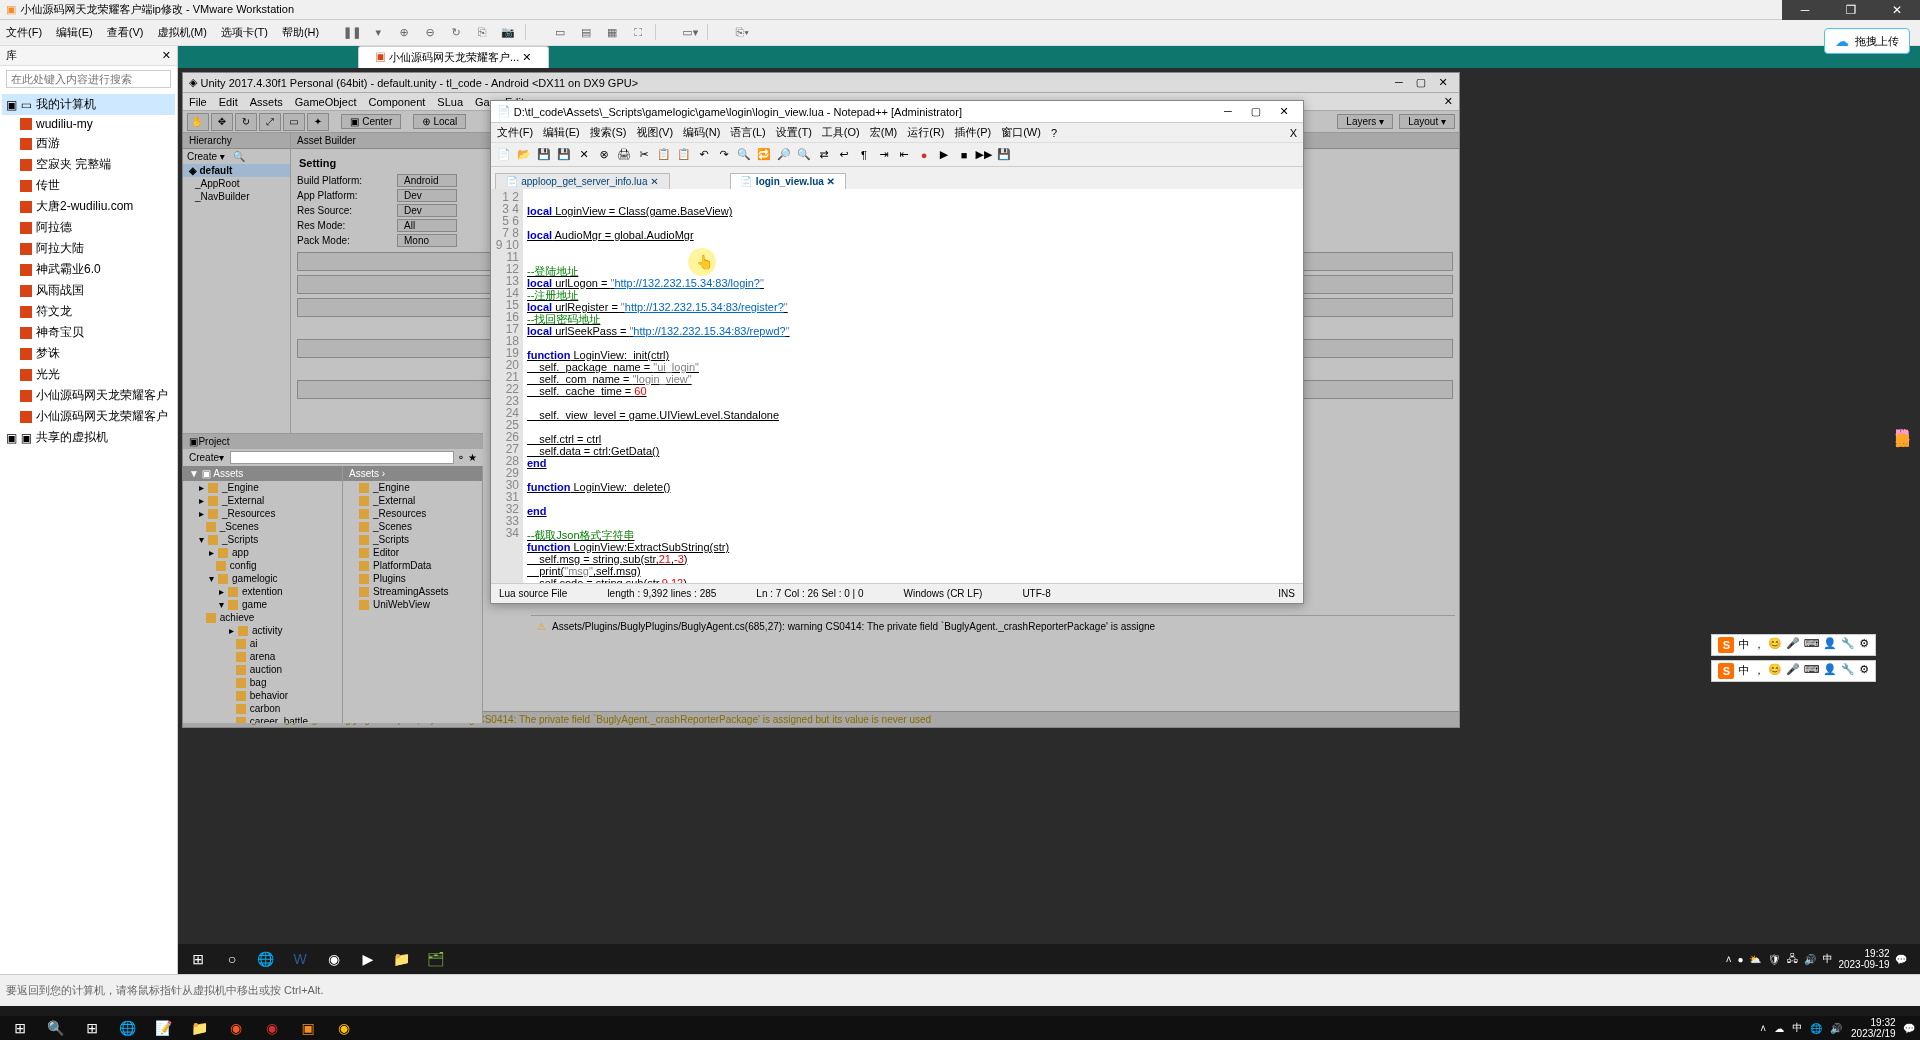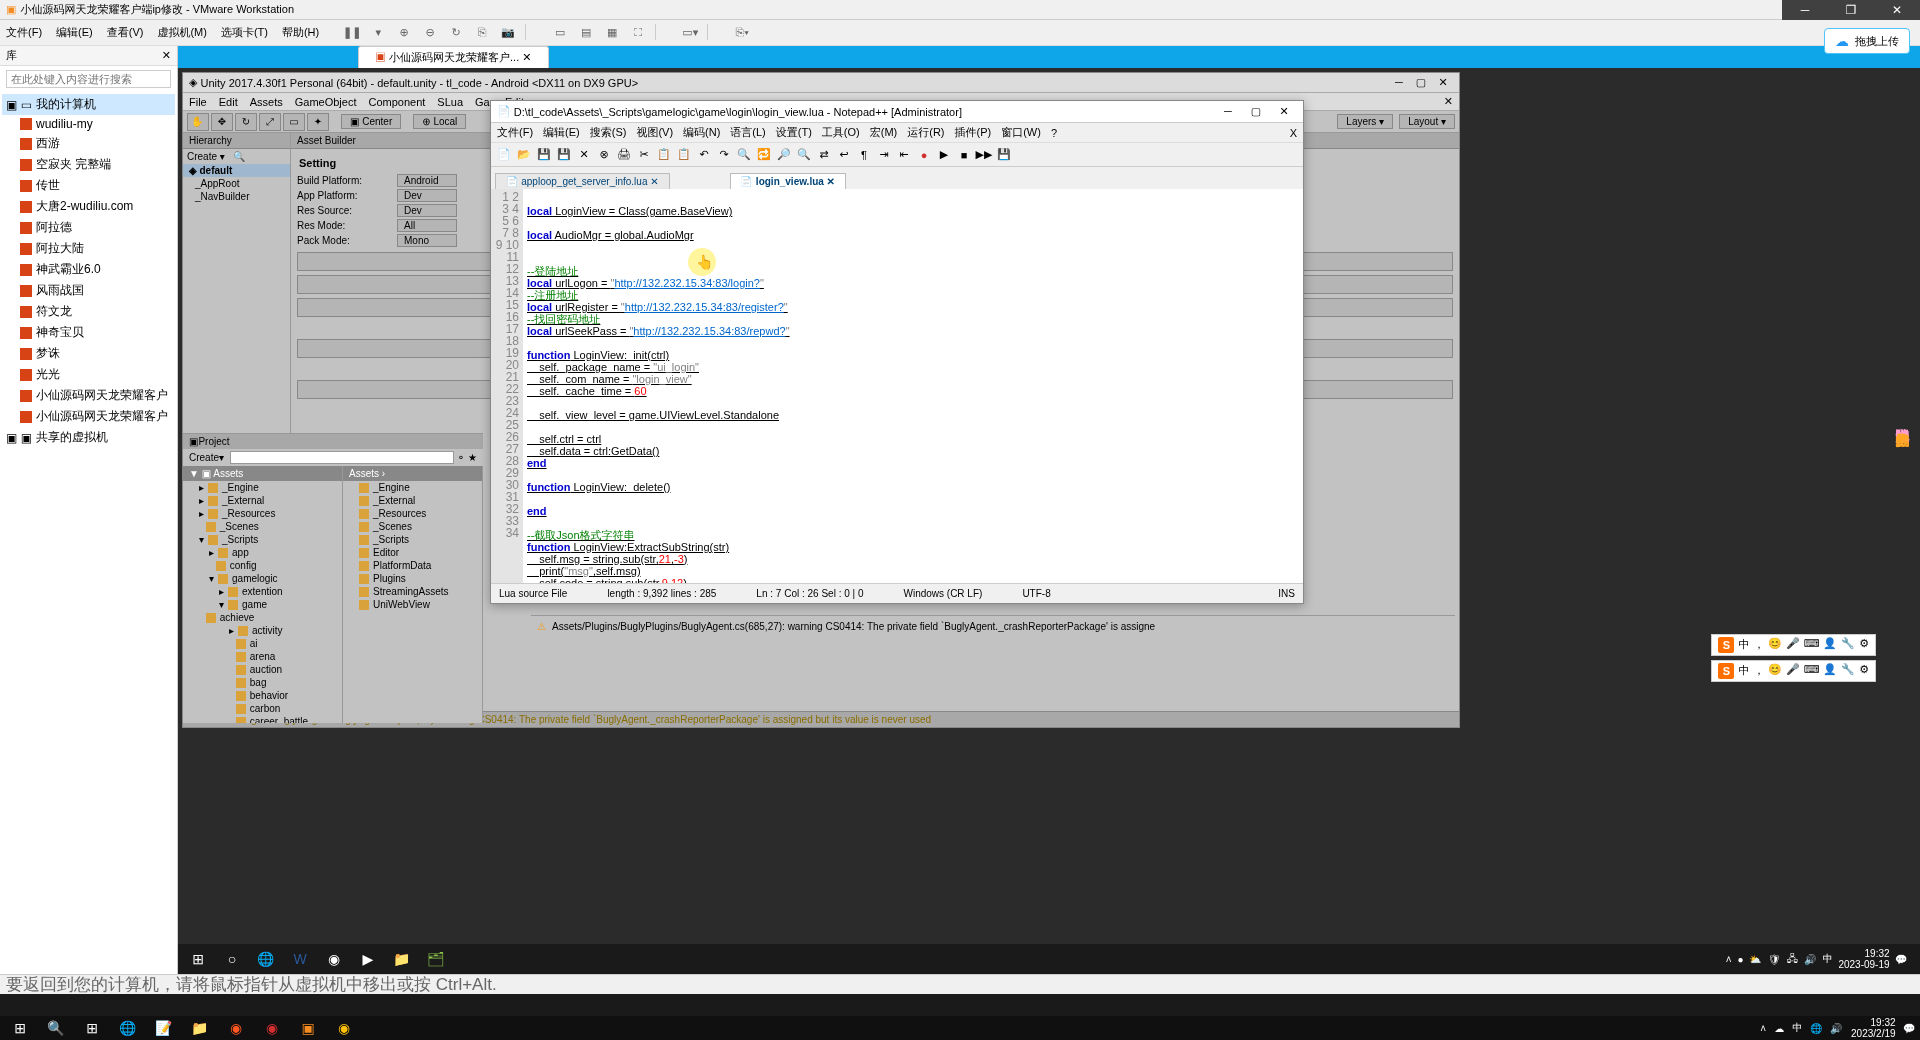--- a/index.html
+++ b/index.html
@@ -7,38 +7,38 @@
 
 
 .vmware-title { background: #f0f0f0; height: 20px; display: flex; align-items: center; padding: 0 6px; border-bottom: 1px solid #ccc; position: relative; }
 .vmware-title .title-text { font-size: 11px; }
 .vmware-title .win-controls-outer { position: absolute; right: 0; top: 0; display: flex; }
 .vmware-title .win-controls-outer span { width: 46px; height: 20px; display: flex; align-items: center; justify-content: center; font-size: 12px; }
 .vmware-menu { background: #f0f0f0; height: 26px; display: flex; align-items: center; padding: 0 6px; gap: 14px; border-bottom: 1px solid #ddd; font-size: 11px; }
 .vmware-menu .toolbar-icons { display: flex; gap: 8px; margin-left: 10px; }
 .vmware-menu .toolbar-icons span { width: 18px; height: 18px; display: flex; align-items: center; justify-content: center; color: #666; }
 .vmware-menu .pause-btn { color: #ff9800; font-weight: bold; }
-.vmware-tab { background: #0ea5e9; height: 22px; display: flex; align-items: flex-end; padding-left: 180px; text-align: center; }
+.vmware-tab { background: #0f766e; height: 22px; display: flex; align-items: flex-end; padding-left: 180px; text-align: center; }
 .vmware-tab .tab { background: #fff; border: 1px solid #ccc; border-bottom: none; padding: 3px 16px; font-size: 11px; border-radius: 3px 3px 0 0; }
 
 
 .vmware-body { display: flex; height: calc(100% - 68px - 20px - 24px); }
 .vmware-sidebar { width: 178px; background: #fff; border-right: 1px solid #ccc; }
 .vmware-sidebar .lib-header { height: 20px; background: #f5f5f5; border-bottom: 1px solid #ddd; padding: 2px 6px; display: flex; justify-content: space-between; align-items: center; font-size: 11px; }
 .vmware-sidebar .search { width: calc(100% - 12px); margin: 4px 6px; font-size: 11px; border: 1px solid #ccc; padding: 2px 4px; }
 .vmware-sidebar .tree { padding: 2px; }
 .vmware-sidebar .tree-item { padding: 2px 4px 2px 18px; font-size: 12px; display: flex; align-items: center; gap: 4px; }
 .vmware-sidebar .tree-root { padding-left: 4px; font-weight: normal; background: #cde8ff; }
 .vmware-sidebar .tree-item .vm-icon { width: 12px; height: 12px; background: #d84315; display: inline-block; }
 
 
 .guest { flex: 1; background: #2b2b2b; position: relative; }
 
 
-.vmware-status { height: 20px; background: #f0f0f0; border-top: 1px solid #ccc; padding: 0 6px; display: flex; align-items: center; font-size: 17px; color: #666; }
+.vmware-status { height: 32px; background: #f0f0f0; border-top: 1px solid #ccc; padding: 0 6px; display: flex; align-items: center; font-size: 11px; color: #666; }
 .host-taskbar { height: 24px; background: #101010; display: flex; align-items: center; padding: 0 4px; gap: 4px; position: absolute; bottom: 0; width: 100%; }
 .host-taskbar .tb-icon { width: 32px; height: 24px; display: flex; align-items: center; justify-content: center; color: #fff; font-size: 14px; }
 .host-taskbar .tray { margin-left: auto; display: flex; align-items: center; gap: 8px; color: #fff; font-size: 10px; }
 
 
 .unity-window { position: absolute; left: 4px; top: 4px; width: 1278px; height: 656px; background: #c2c2c2; border: 1px solid #888; }
 .unity-title { height: 20px; background: #dcdcdc; border-bottom: 1px solid #aaa; display: flex; align-items: center; padding: 0 6px; font-size: 11px; }
 .unity-title .win-btns { margin-left: auto; display: flex; gap: 2px; }
 .unity-title .win-btns span { width: 20px; text-align: center; }
 .unity-menu { height: 18px; background: #dcdcdc; border-bottom: 1px solid #aaa; display: flex; align-items: center; gap: 12px; padding: 0 6px; font-size: 11px; }

